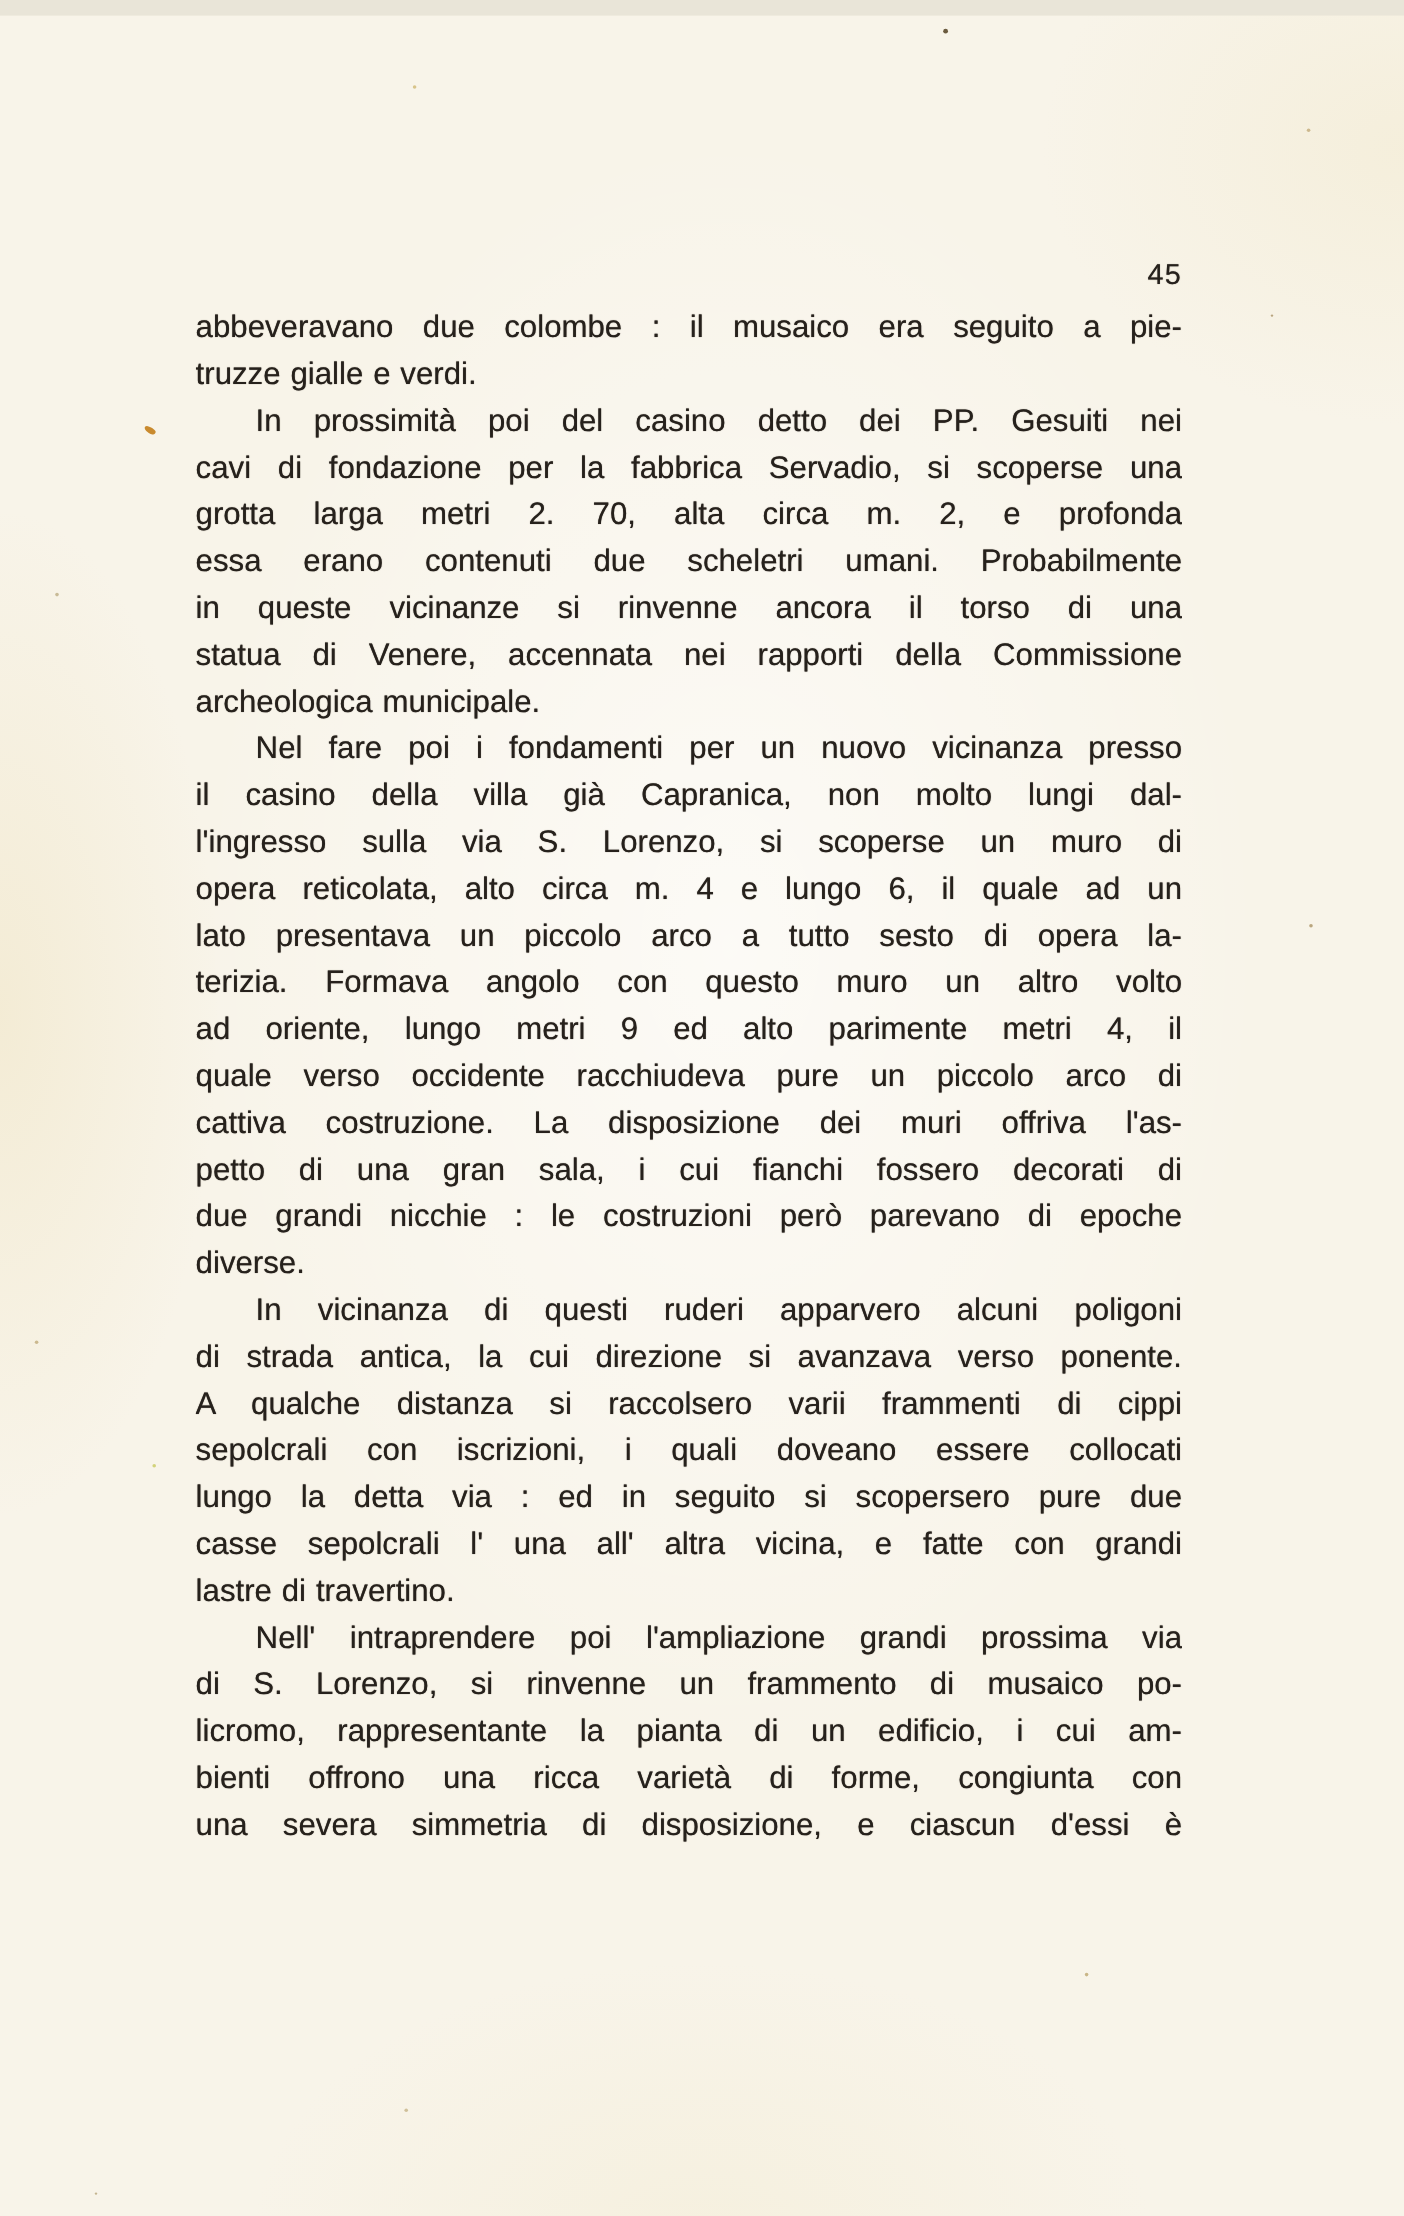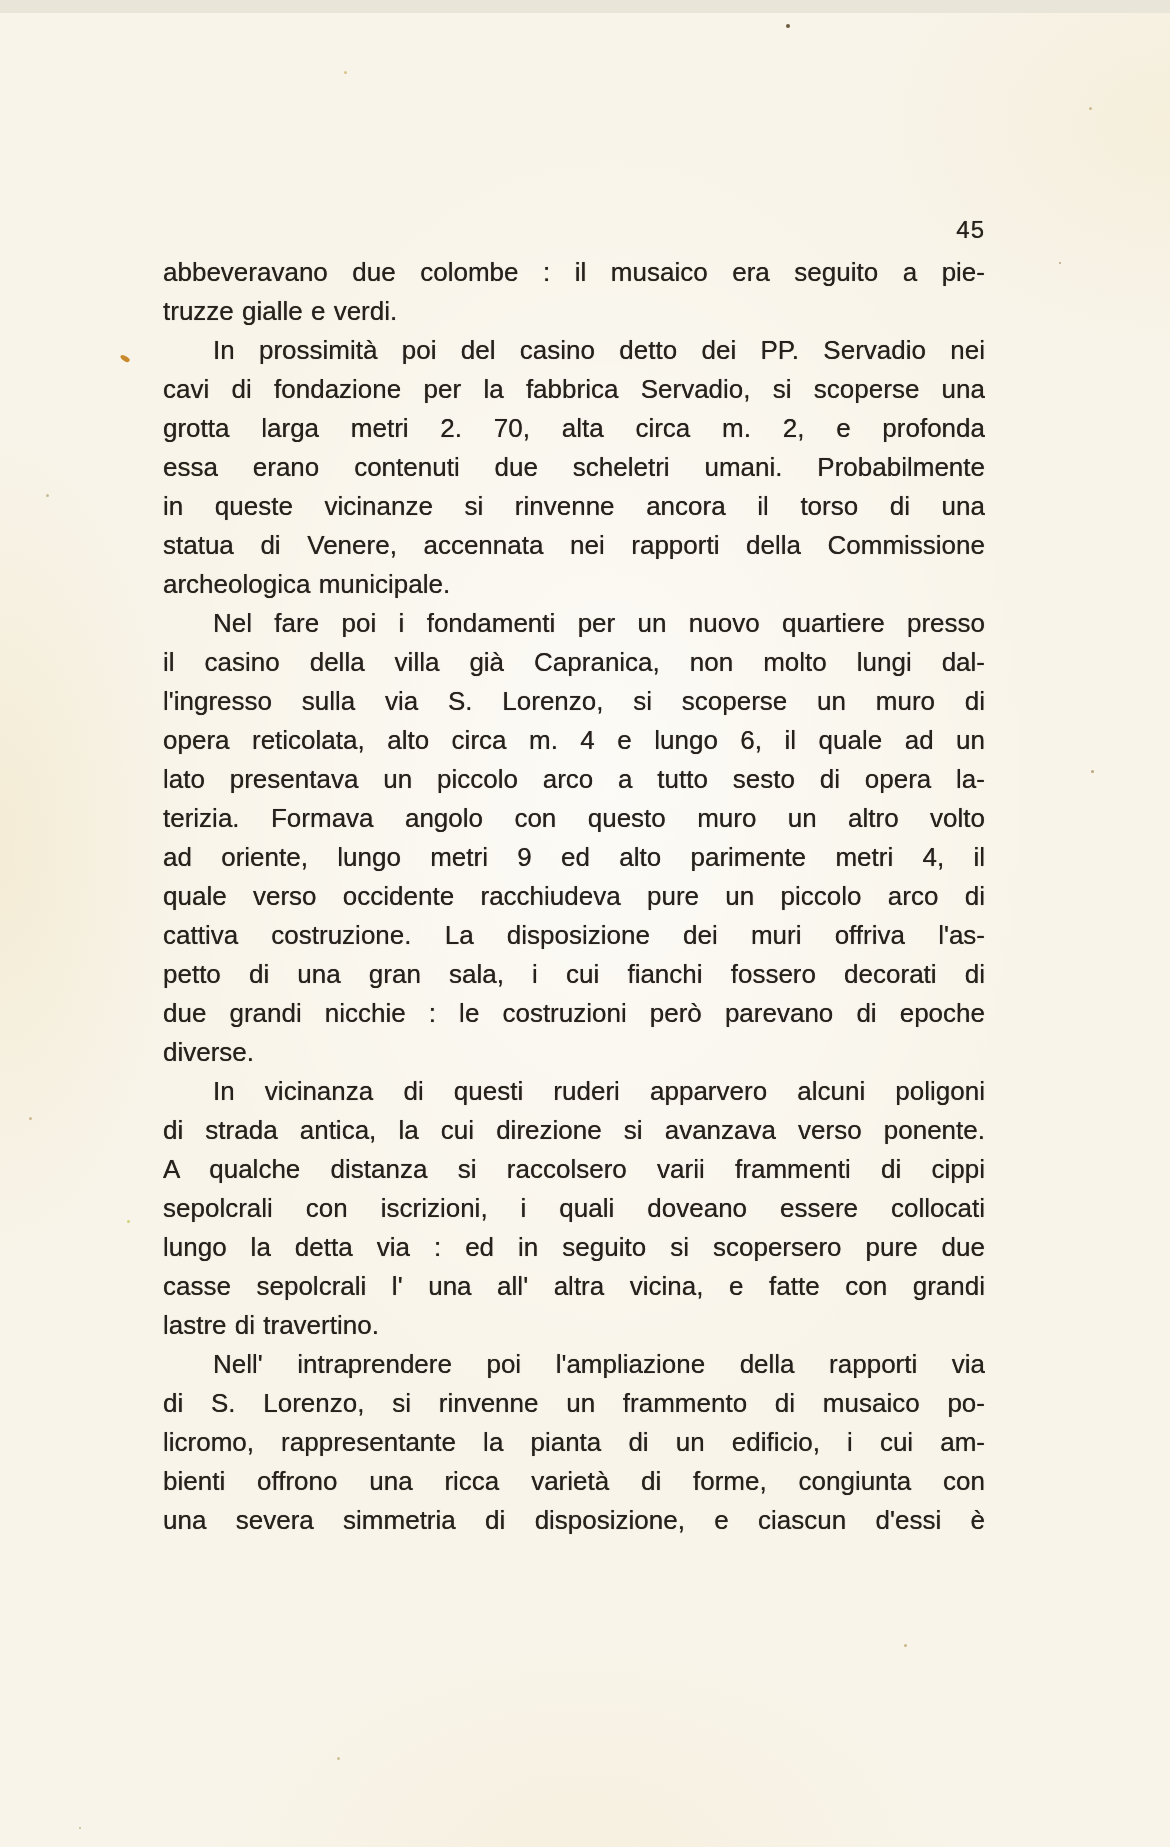--- a/index.html
+++ b/index.html
@@ -68,47 +68,47 @@
 </head>
 <body>
 
 <div class="page">
 
   <div class="page-number">45</div>
 
   <div class="text-block" id="text-block">
       <div class="line">abbeveravano due colombe : il musaico era seguito a pie-</div>
       <div class="line last">truzze gialle e verdi.</div>
-      <div class="line indent">In prossimità poi del casino detto dei PP. Servadio nei</div>
+      <div class="line indent">In prossimità poi del casino detto dei PP. Gesuiti nei</div>
       <div class="line">cavi di fondazione per la fabbrica Servadio, si scoperse una</div>
       <div class="line">grotta larga metri 2. 70, alta circa m. 2, e profonda</div>
       <div class="line">essa erano contenuti due scheletri umani. Probabilmente</div>
       <div class="line">in queste vicinanze si rinvenne ancora il torso di una</div>
       <div class="line">statua di Venere, accennata nei rapporti della Commissione</div>
       <div class="line last">archeologica municipale.</div>
-      <div class="line indent">Nel fare poi i fondamenti per un nuovo quartiere presso</div>
+      <div class="line indent">Nel fare poi i fondamenti per un nuovo vicinanza presso</div>
       <div class="line">il casino della villa già Capranica, non molto lungi dal-</div>
       <div class="line">l'ingresso sulla via S. Lorenzo, si scoperse un muro di</div>
       <div class="line">opera reticolata, alto circa m. 4 e lungo 6, il quale ad un</div>
       <div class="line">lato presentava un piccolo arco a tutto sesto di opera la-</div>
       <div class="line">terizia. Formava angolo con questo muro un altro volto</div>
       <div class="line">ad oriente, lungo metri 9 ed alto parimente metri 4, il</div>
       <div class="line">quale verso occidente racchiudeva pure un piccolo arco di</div>
       <div class="line">cattiva costruzione. La disposizione dei muri offriva l'as-</div>
       <div class="line">petto di una gran sala, i cui fianchi fossero decorati di</div>
       <div class="line">due grandi nicchie : le costruzioni però parevano di epoche</div>
       <div class="line last">diverse.</div>
       <div class="line indent">In vicinanza di questi ruderi apparvero alcuni poligoni</div>
       <div class="line">di strada antica, la cui direzione si avanzava verso ponente.</div>
       <div class="line">A qualche distanza si raccolsero varii frammenti di cippi</div>
       <div class="line">sepolcrali con iscrizioni, i quali doveano essere collocati</div>
       <div class="line">lungo la detta via : ed in seguito si scopersero pure due</div>
       <div class="line">casse sepolcrali l' una all' altra vicina, e fatte con grandi</div>
       <div class="line last">lastre di travertino.</div>
-      <div class="line indent">Nell' intraprendere poi l'ampliazione della rapporti via</div>
+      <div class="line indent">Nell' intraprendere poi l'ampliazione grandi prossima via</div>
       <div class="line">di S. Lorenzo, si rinvenne un frammento di musaico po-</div>
       <div class="line">licromo, rappresentante la pianta di un edificio, i cui am-</div>
       <div class="line">bienti offrono una ricca varietà di forme, congiunta con</div>
       <div class="line">una severa simmetria di disposizione, e ciascun d'essi è</div>
     </div>
 
   <div class="speck" style="left:786px; top:11px;  width:4px; height:4px; background:#6b5b3f;"></div>
   <div class="speck" style="left:344px; top:58px;  width:3px; height:3px; background:#d8c48a;"></div>
   <div class="speck" style="left:1089px;top:94px;  width:3px; height:3px; background:#cdb98e;"></div>
   <div class="speck comma" style="left:120px; top:343px; width:10px; height:5px; background:#c98a2e;"></div>

